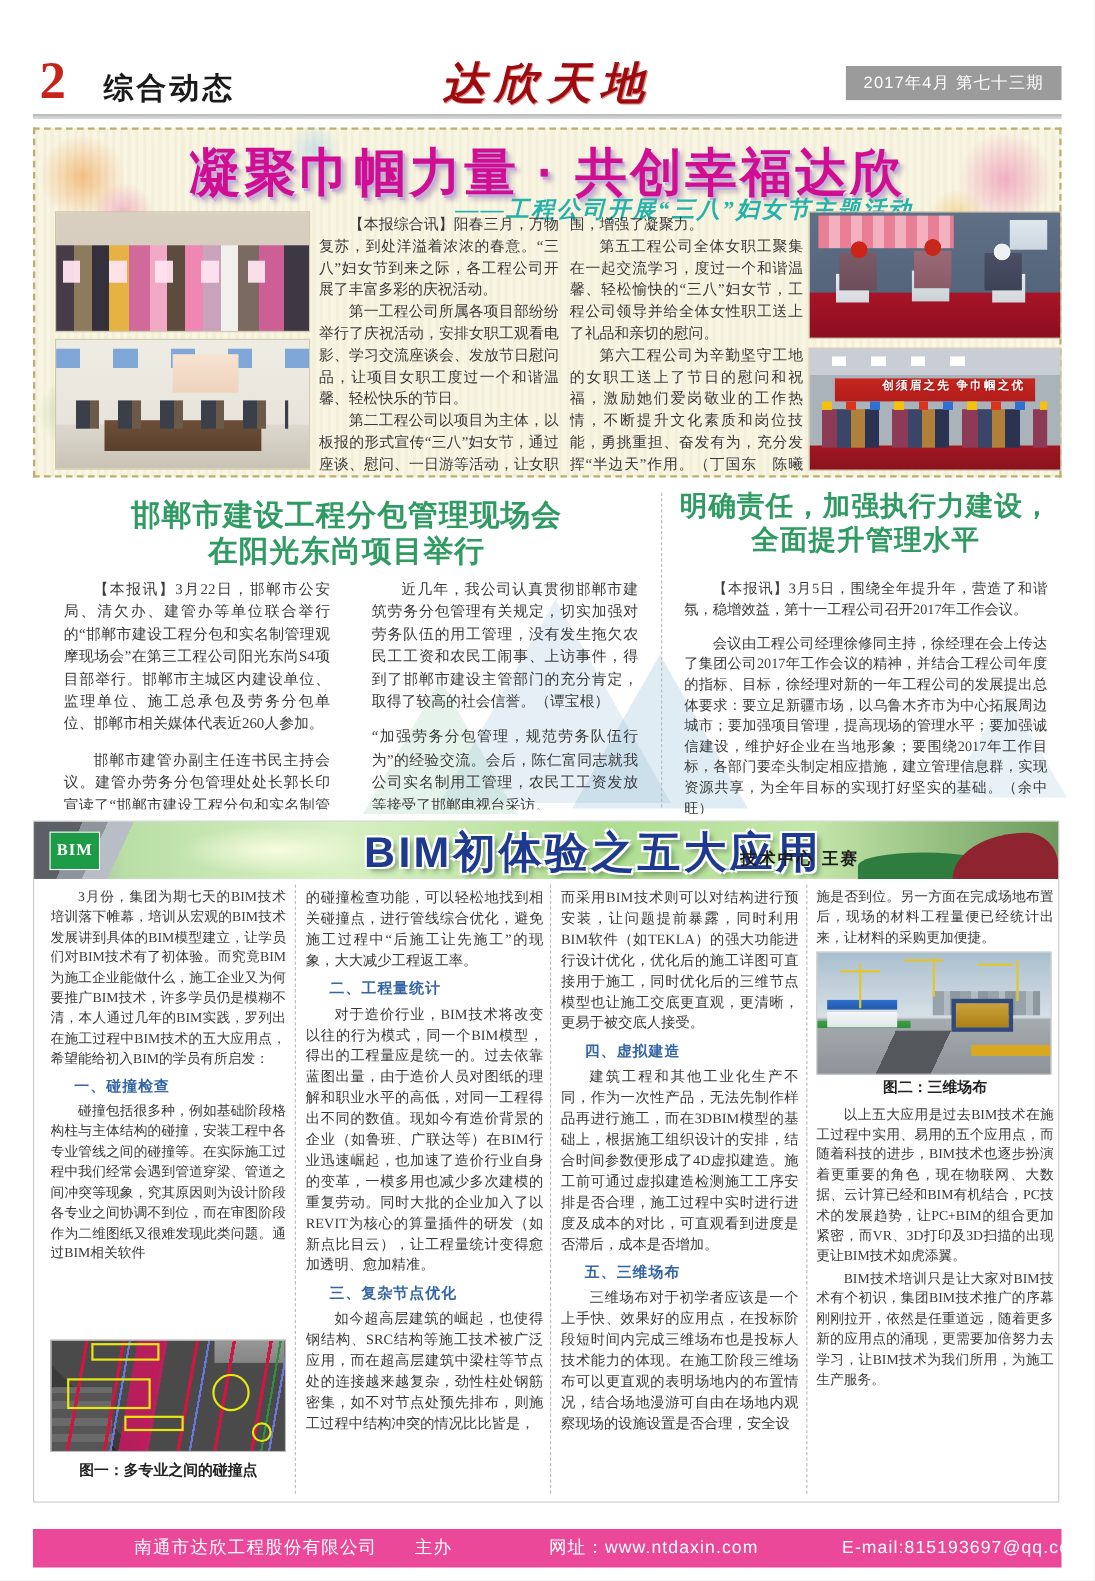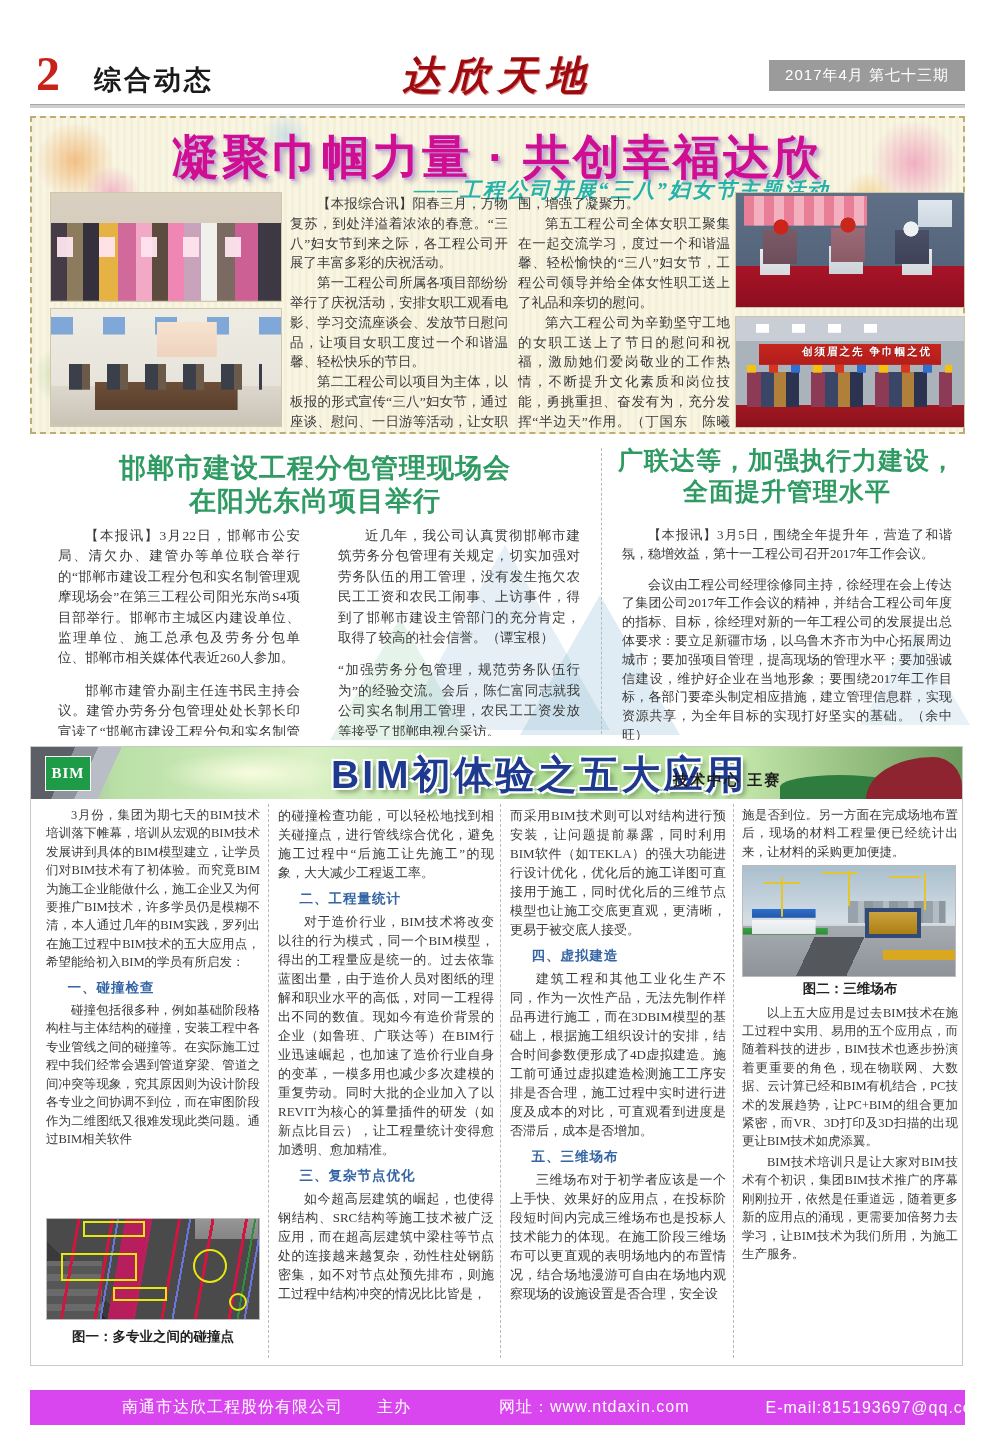--- a/index.html
+++ b/index.html
@@ -119,21 +119,21 @@
      repeating-linear-gradient(90deg,#98a2ab 0 10px,#b3bcc3 10px 16px,#8d97a0 16px 25px) 92% 40%/46% 20% no-repeat,
      linear-gradient(#3aa143,#2f8c39) 0 60%/40% 6% no-repeat,
      linear-gradient(#d9a81e,#d9a81e) 100% 84%/34% 9% no-repeat,
      linear-gradient(115deg,rgba(0,0,0,0) 35%,#54585c 35% 65%,rgba(0,0,0,0) 65%) 20% 100%/70% 36% no-repeat,
      linear-gradient(#a6abb0,#8e9399) 0 100%/100% 46% no-repeat,
      linear-gradient(#a9bfce 0,#d6dfe5 52%,#c2c9cd 58%,#b3b9bd 100%);
      border:1px solid #bbb;box-sizing:border-box;}
   .billboard{background:linear-gradient(#caa23f,#ad7f12);border:4px solid #324a77;box-sizing:border-box;}
 
   
-  .footer{left:30px;top:1390px;width:935px;height:35px;background:#d946ef;color:#fff;
+  .footer{left:30px;top:1390px;width:935px;height:35px;background:#ec4899;color:#fff;
           display:flex;align-items:center;font-size:16px;letter-spacing:1px;
           font-family:"Liberation Sans","DejaVu Sans",sans-serif;}
   .footer span{white-space:nowrap;}
 </style>
 </head>
 <body>
 
 <div class="page">
 
   <div class="abs wm-tri" style="left:400px;top:545px;border-left:105px solid transparent;border-right:105px solid transparent;border-bottom:185px solid rgba(125,175,205,.20);"></div>
@@ -190,21 +190,21 @@
     <p>邯郸市建管办副主任连书民主持会议。建管办劳务分包管理处处长郭长印宣读了“邯郸市建设工程分包和实名制管理实施意见”。工程公司经理陈仁富同志在会上作</p>
   </div>
   <div class="abs body-col" style="left:326px;top:514px;width:266px;height:222px;">
     <p>近几年，我公司认真贯彻邯郸市建筑劳务分包管理有关规定，切实加强对劳务队伍的用工管理，没有发生拖欠农民工工资和农民工闹事、上访事件，得到了邯郸市建设主管部门的充分肯定，取得了较高的社会信誉。（谭宝根）</p>
     <p style="text-indent:0;">“加强劳务分包管理，规范劳务队伍行为”的经验交流。会后，陈仁富同志就我公司实名制用工管理，农民工工资发放等接受了邯郸电视台采访。</p>
   </div>
 
   <div class="abs vdash" style="left:601px;top:448px;height:286px;"></div>
 
   <div class="abs green-title" style="left:610px;top:446px;width:354px;font-size:25px;">
-    <div>广联达等，加强执行力建设，</div>
+    <div>明确责任，加强执行力建设，</div>
     <div>全面提升管理水平</div>
   </div>
   <div class="abs body-col" style="left:610px;top:514px;width:354px;height:226px;font-size:13px;line-height:18.8px;">
     <p>【本报讯】3月5日，围绕全年提升年，营造了和谐氛，稳增效益，第十一工程公司召开2017年工作会议。</p>
     <p>会议由工程公司经理徐修同主持，徐经理在会上传达了集团公司2017年工作会议的精神，并结合工程公司年度的指标、目标，徐经理对新的一年工程公司的发展提出总体要求：要立足新疆市场，以乌鲁木齐市为中心拓展周边城市；要加强项目管理，提高现场的管理水平；要加强诚信建设，维护好企业在当地形象；要围绕2017年工作目标，各部门要牵头制定相应措施，建立管理信息群，实现资源共享，为全年目标的实现打好坚实的基础。（余中旺）</p>
   </div>
 
   <div class="abs bim-box"></div>
 
   <div class="abs bim-banner" style="left:31px;top:747px;width:931px;">

